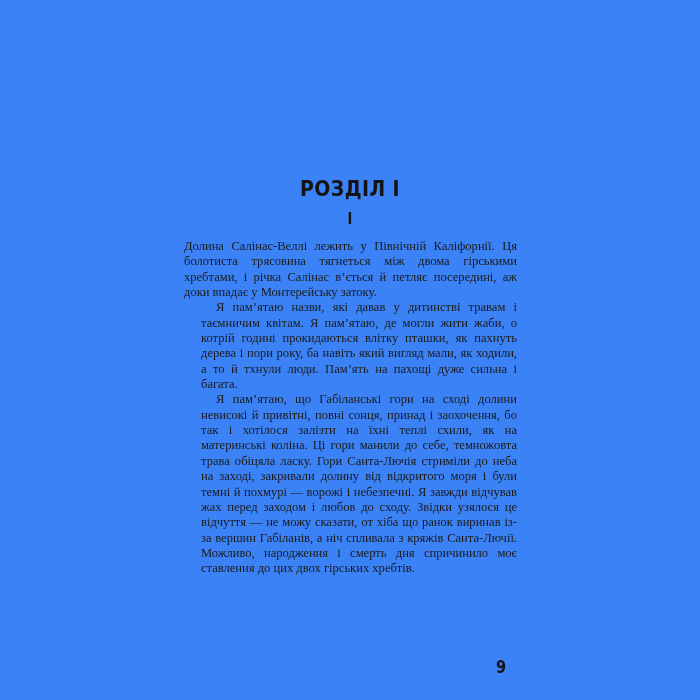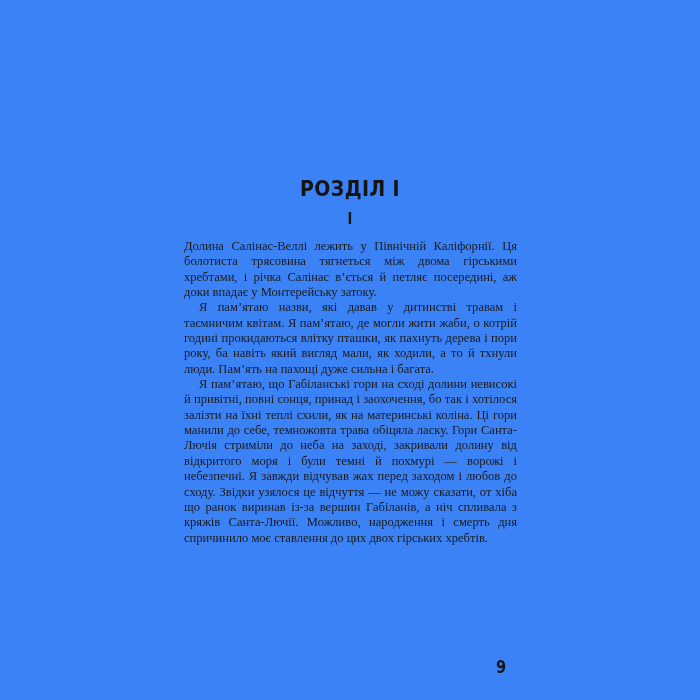--- a/index.html
+++ b/index.html
@@ -69,20 +69,21 @@
     line-height: 15.35px;
     text-align: justify;
     text-justify: inter-word;
     hyphens: manual;
     color: #1b1b1b;
     font-family: Liberation Serif, serif;
   }
 
   .body-paragraph + .body-paragraph {
     text-indent: 15px;
+    margin-left: 17px;
   }
 
   
   .page-number {
     position: absolute;
     top: 659px;
     left: 486px;
     width: 30px;
     text-align: center;
     font-family: "DejaVu Sans", sans-serif;

